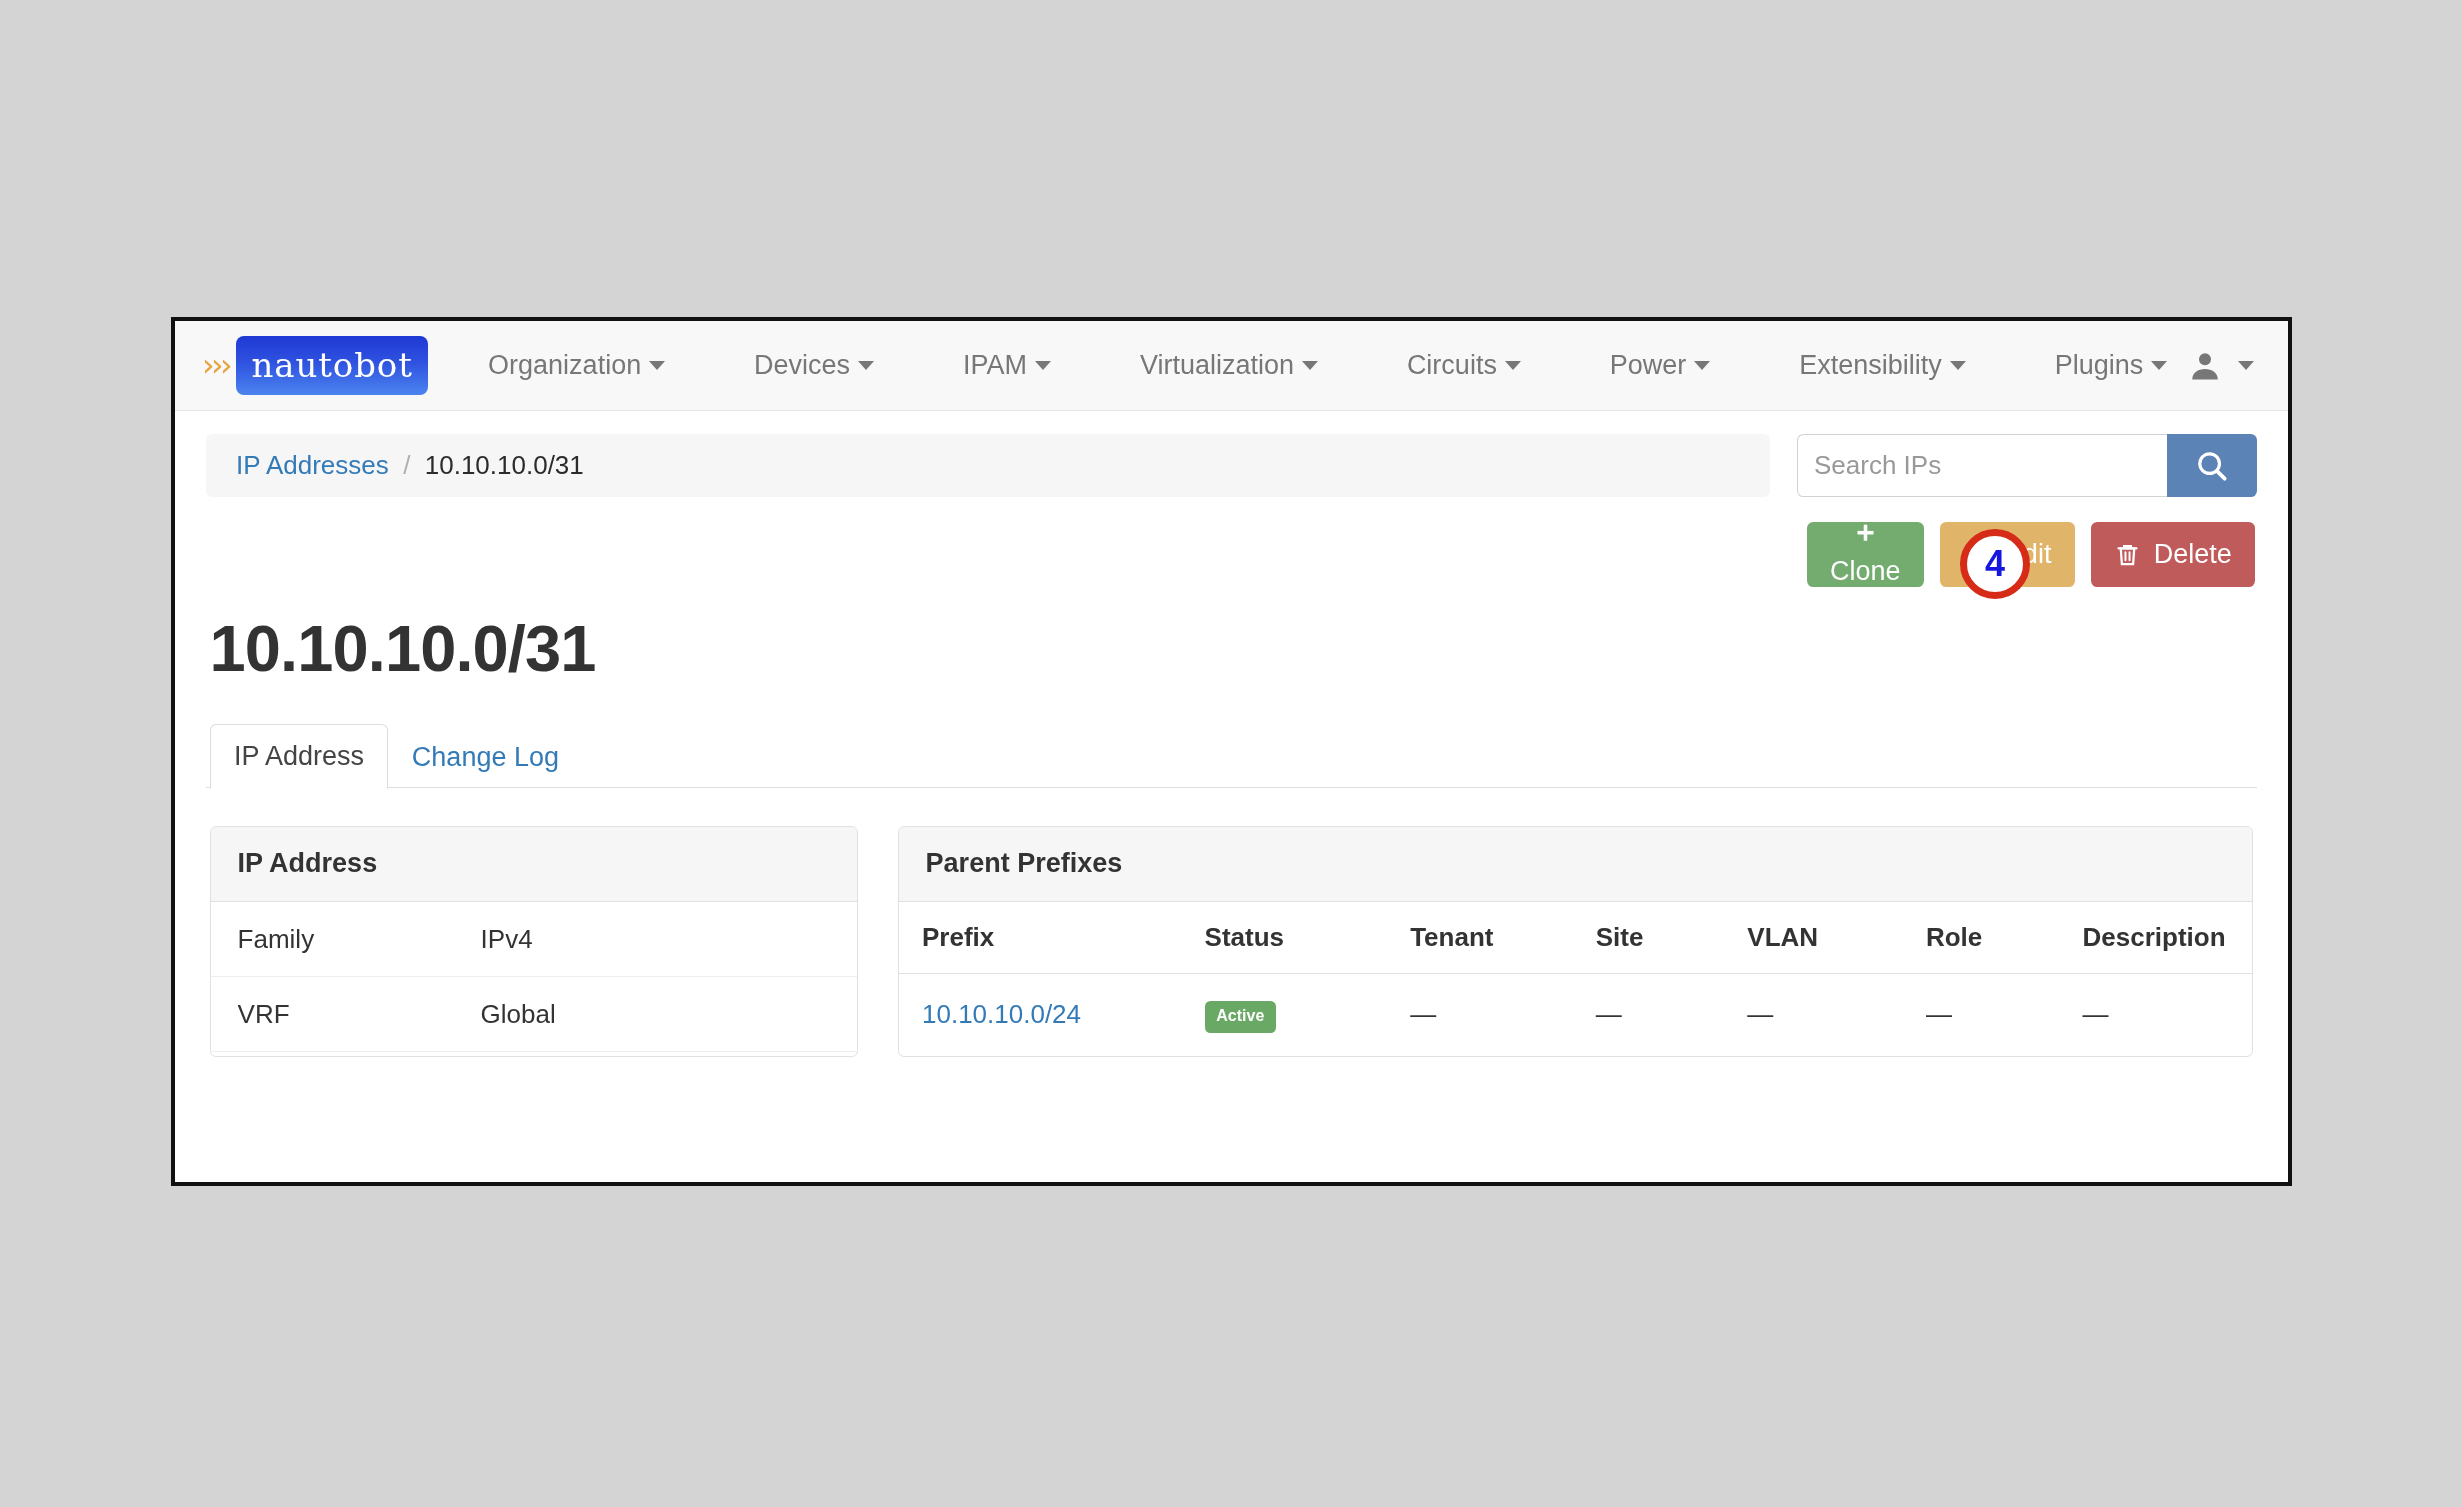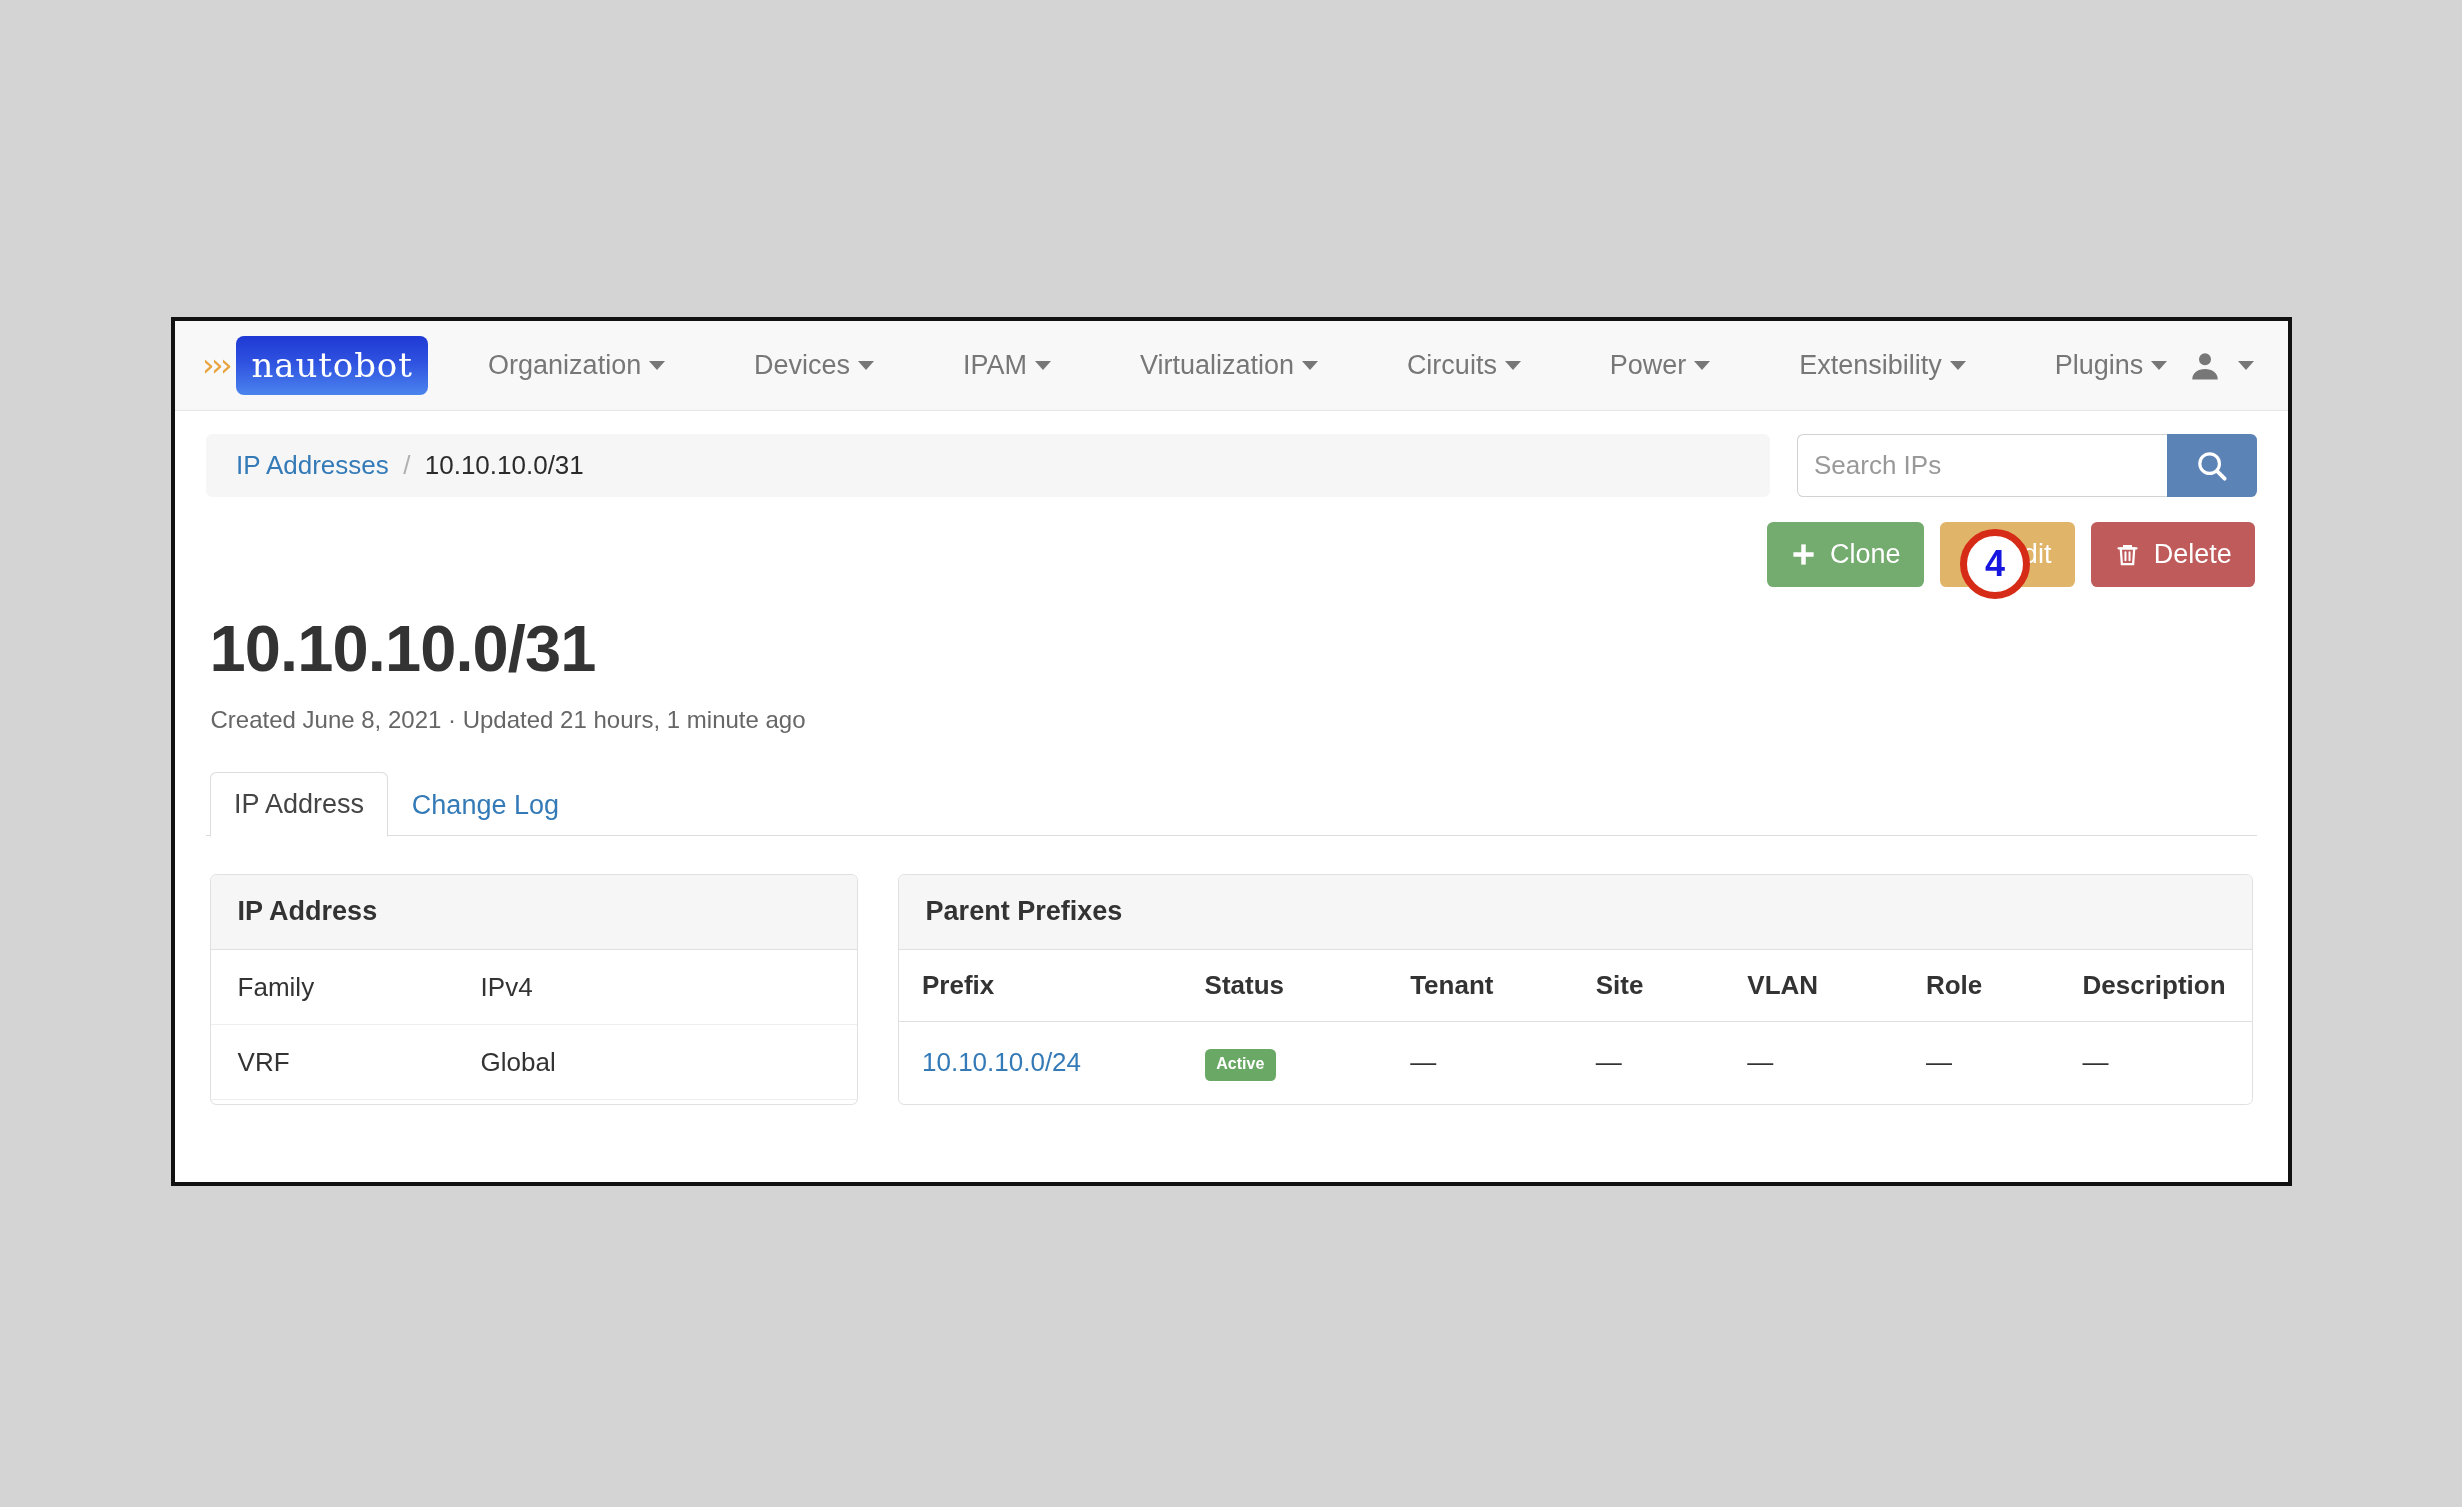--- a/index.html
+++ b/index.html
@@ -173,21 +173,21 @@
     height: 65px;
     padding: 0 23.4px;
     border: none;
     border-radius: 6.3px;
     color: #ffffff;
     font-size: 27px;
     font-family: "Liberation Sans", sans-serif;
     cursor: pointer;
     box-sizing: border-box;
   }
-  .btn-clone { background: #74ab6e; }
+  .btn-clone { background: #74ab6e; flex-direction: column; }
   .btn-edit  { background: #e0b469; }
   .btn-delete{ background: #bf5b5b; text-align: right; }
 
   
   .page-title {
     margin: 23.4px 0 0 3.6px;
     font-size: 65px;
     font-weight: bold;
     color: #333333;
     letter-spacing: -0.9px;
@@ -406,21 +406,20 @@
             <path d="M4 6.5h16" stroke="#ffffff" stroke-width="2" stroke-linecap="round"></path>
             <path d="M9 6.5V4.6h6V6.5" fill="none" stroke="#ffffff" stroke-width="2"></path>
             <path d="M6 6.5h12l-1 14H7z" fill="none" stroke="#ffffff" stroke-width="2"></path>
             <path d="M10.2 10v7M13.8 10v7" stroke="#ffffff" stroke-width="1.8" stroke-linecap="round"></path>
           </svg>
           <span>Delete</span>
         </button>
       </div>
 
       <h1 class="page-title">10.10.10.0/31</h1>
-      <div class="page-meta">Created June 8, 2021 · Updated 21 hours, 1 minute ago</div>
 
       <div class="tabs">
         <div class="tab tab-active">IP Address</div>
         <div class="tab tab-inactive">Change Log</div>
       </div>
 
       <div class="panels">
 
         <div class="panel panel-left">
           <div class="panel-head">IP Address</div>

